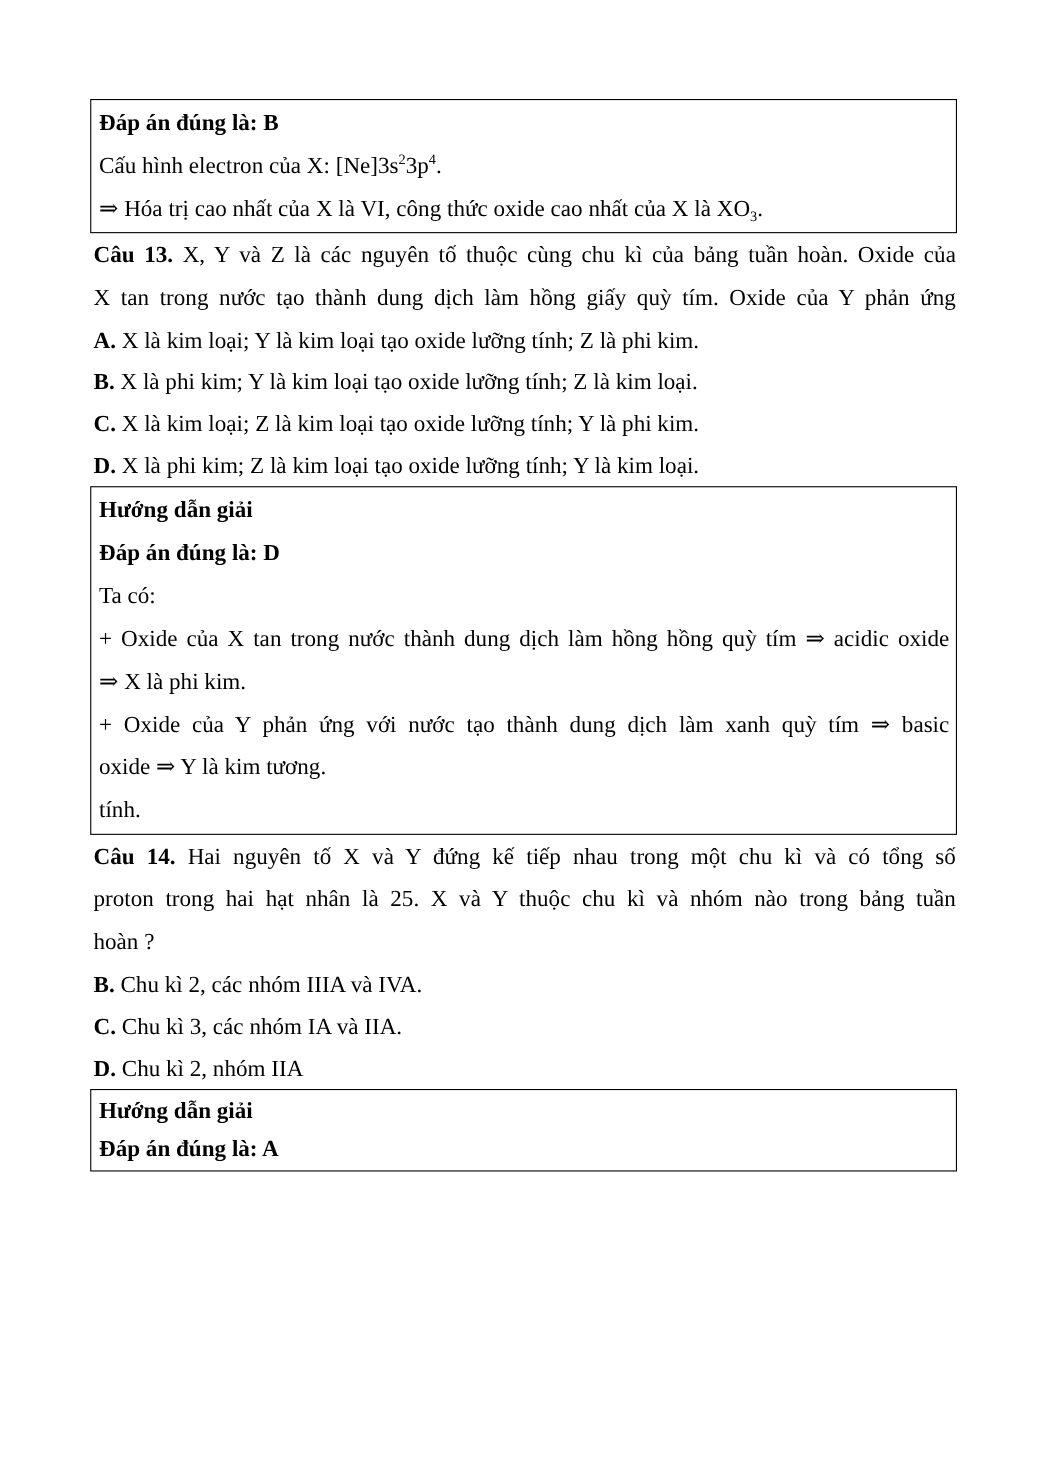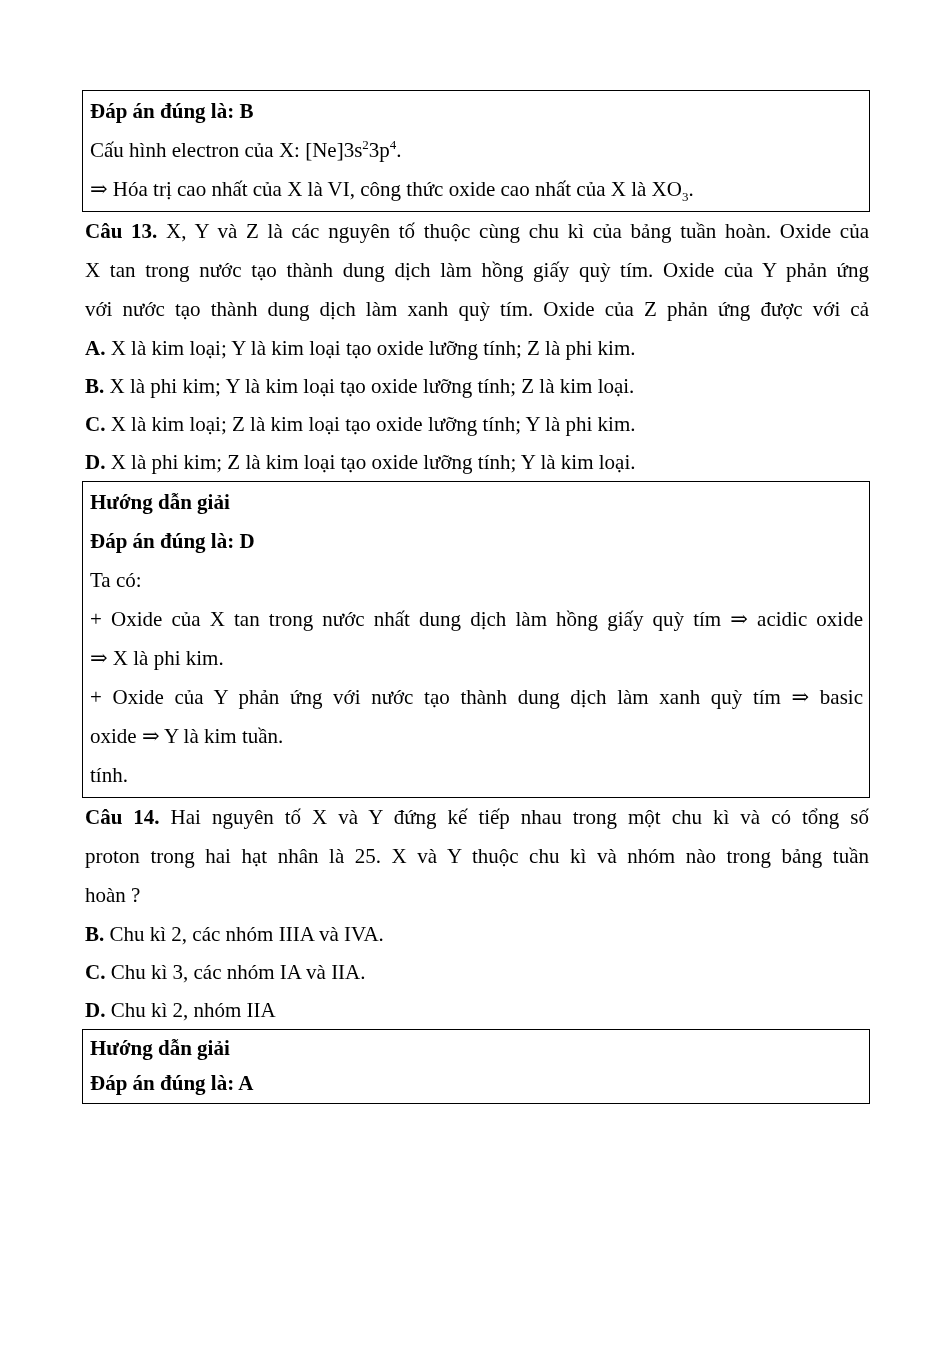--- a/index.html
+++ b/index.html
@@ -42,38 +42,37 @@
 
     <div class="box">
       <div class="line"><b>Đáp án đúng là: B</b></div>
       <div class="line"><span>Cấu hình electron của X: [Ne]3s</span><sup>2</sup><span>3p</span><sup>4</sup><span>.</span></div>
       <div class="line"><span>⇒ Hóa trị cao nhất của X là VI, công thức oxide cao nhất của X là XO</span><sub>3</sub><span>.</span></div>
     </div>
 
     <div class="para">
       <div class="line jline"><b>Câu 13.</b><span> X, Y và Z là các nguyên tố thuộc cùng chu kì của bảng tuần hoàn. Oxide của</span></div>
       <div class="line jline">X tan trong nước tạo thành dung dịch làm hồng giấy quỳ tím. Oxide của Y phản ứng</div>
-      <div class="line jline">với nước tạo thành dung dịch làm xanh quỳ tím. Oxide của Z phản ứng được với cả</div>
     </div>
 
     <div class="optgroup">
       <div class="line opt"><b>A.</b><span> X là kim loại; Y là kim loại tạo oxide lưỡng tính; Z là phi kim.</span></div>
       <div class="line opt"><b>B.</b><span> X là phi kim; Y là kim loại tạo oxide lưỡng tính; Z là kim loại.</span></div>
       <div class="line opt"><b>C.</b><span> X là kim loại; Z là kim loại tạo oxide lưỡng tính; Y là phi kim.</span></div>
       <div class="line opt"><b>D.</b><span> X là phi kim; Z là kim loại tạo oxide lưỡng tính; Y là kim loại.</span></div>
     </div>
 
     <div class="box">
       <div class="line"><b>Hướng dẫn giải</b></div>
       <div class="line"><b>Đáp án đúng là: D</b></div>
       <div class="line">Ta có:</div>
-      <div class="line jline">+ Oxide của X tan trong nước nhất dung dịch làm hồng giấy quỳ tím ⇒ acidic oxide</div>
+      <div class="line jline">+ Oxide của X tan trong nước thành dung dịch làm hồng hồng quỳ tím ⇒ acidic oxide</div>
       <div class="line">⇒ X là phi kim.</div>
       <div class="line jline">+ Oxide của Y phản ứng với nước tạo thành dung dịch làm xanh quỳ tím ⇒ basic</div>
-      <div class="line">oxide ⇒ Y là kim tuần.</div>
+      <div class="line">oxide ⇒ Y là kim tương.</div>
       <div class="line">tính.</div>
     </div>
 
     <div class="para">
       <div class="line jline"><b>Câu 14.</b><span> Hai nguyên tố X và Y đứng kế tiếp nhau trong một chu kì và có tổng số</span></div>
       <div class="line jline">proton trong hai hạt nhân là 25. X và Y thuộc chu kì và nhóm nào trong bảng tuần</div>
       <div class="line">hoàn ?</div>
     </div>
 
     <div class="optgroup">

